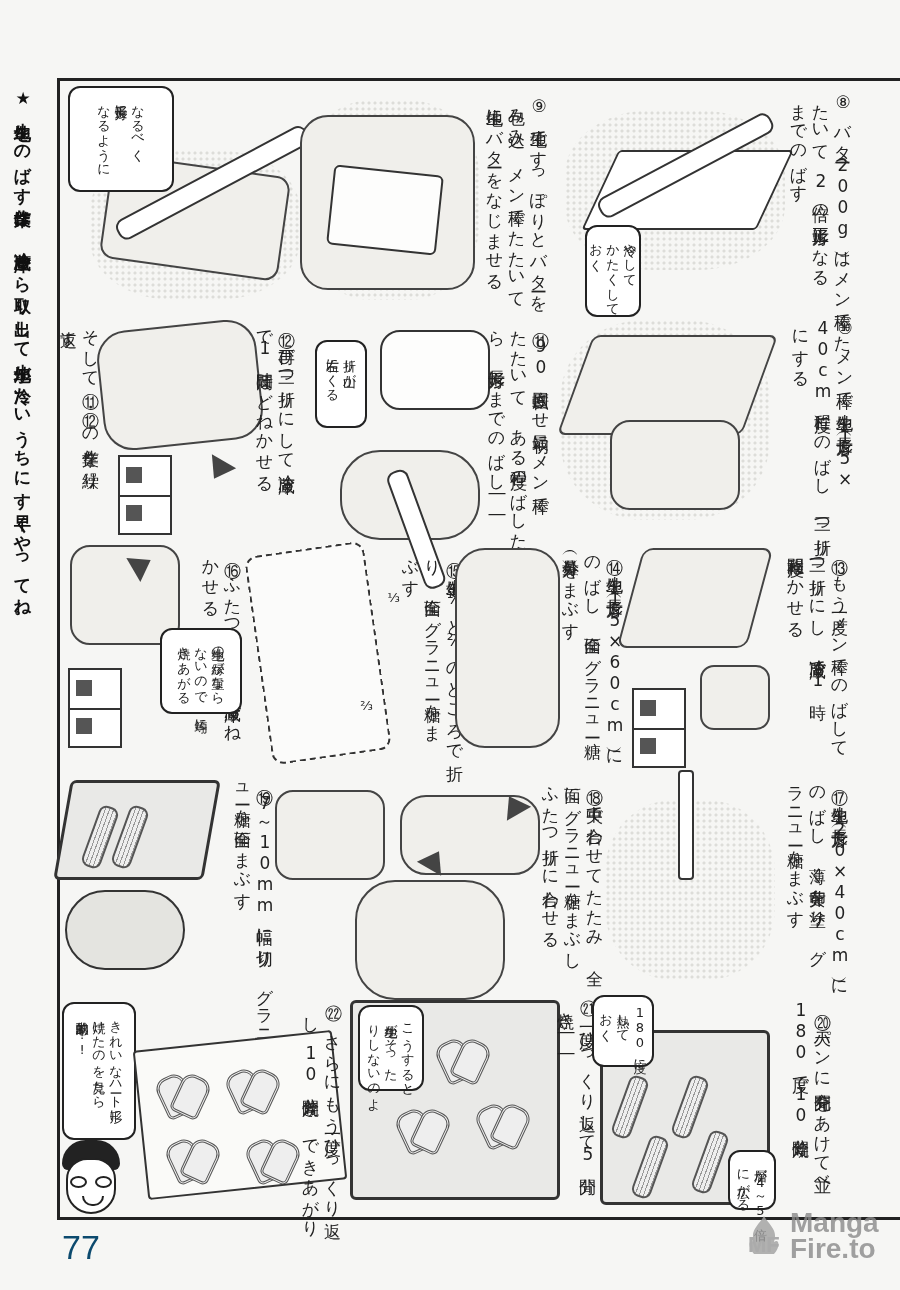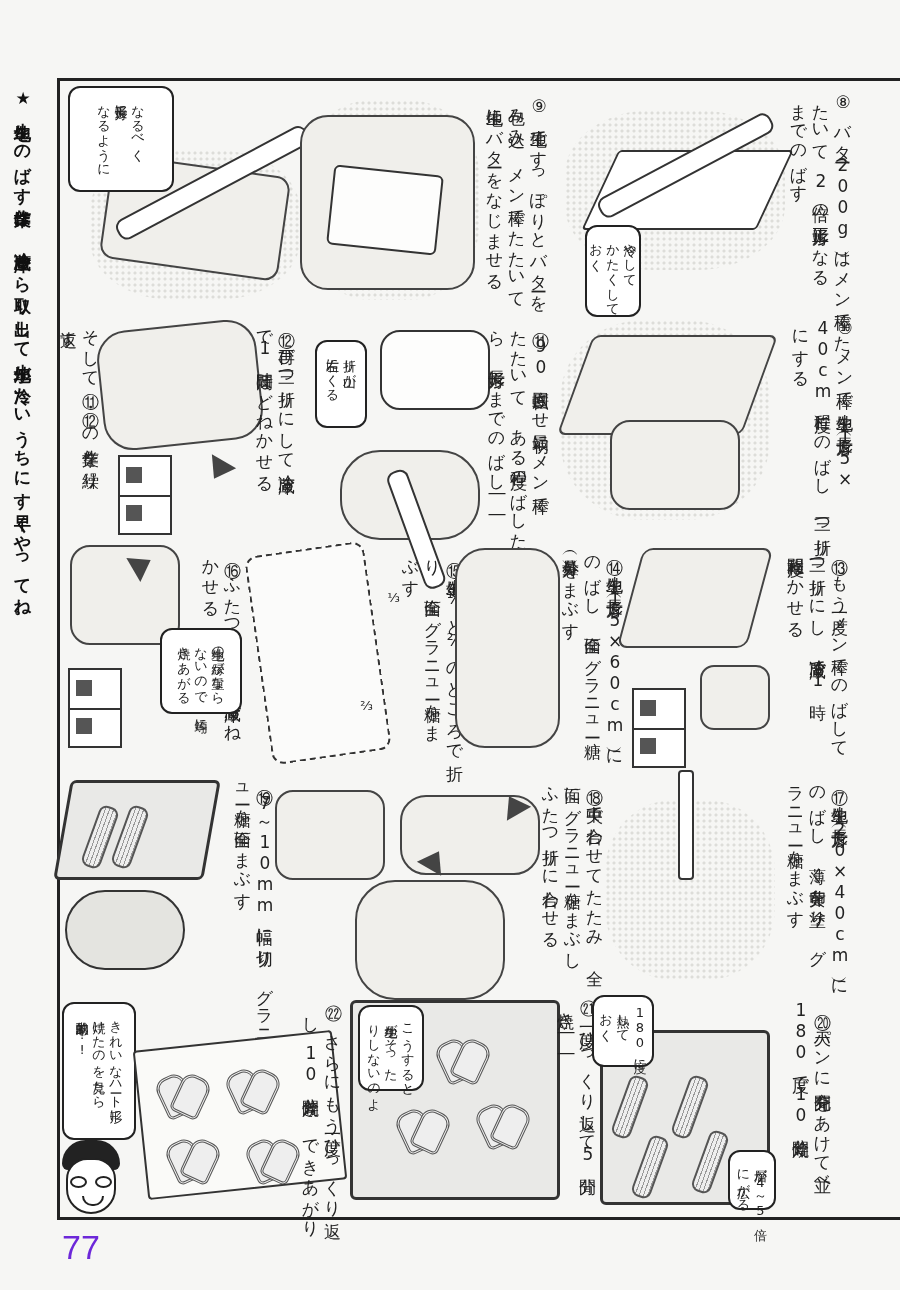--- a/index.html
+++ b/index.html
@@ -23,21 +23,21 @@
   .speckle { position:absolute; border-radius:40%; background:radial-gradient(circle,#d7d7d3 0 1px, transparent 2px) 0 0/6px 6px; opacity:.8; }
   .pin { position:absolute; height:18px; background:#fff; border:2px solid #333; border-radius:9px; transform-origin:left center; }
   .fridge { position:absolute; width:54px; height:80px; border:2px solid #333; background:#fff; box-sizing:border-box; }
   .fridge .sq { position:absolute; left:6px; width:16px; height:16px; background:#555; }
   .fridge .line { position:absolute; left:0; right:0; top:38px; height:2px; background:#333; }
   .arrow { position:absolute; width:0; height:0; border-left:14px solid transparent; border-right:14px solid transparent; border-top:20px solid #444; }
   .heart { position:absolute; width:46px; height:40px; }
   .heart:before, .heart:after { content:""; position:absolute; top:0; width:24px; height:36px; border:3px double #555; border-radius:12px 12px 6px 6px; background:#eee; }
   .heart:before { left:0; transform:rotate(-25deg); } .heart:after { right:0; transform:rotate(25deg); }
   .stick { position:absolute; width:16px; height:60px; border:2px solid #555; border-radius:8px; background:repeating-linear-gradient(90deg,#eee 0 3px,#999 3px 4px); transform:rotate(20deg); }
-  .page-number { position:absolute; left:62px; top:1228px; font-size:34px; font-family:"Liberation Sans", sans-serif; color:#6d28d9; }
+  .page-number { position:absolute; left:62px; top:1228px; font-size:34px; font-family:"Liberation Sans", sans-serif; color:#0c4a6e; }
   .logo { position:absolute; left:744px; top:1210px; display:flex; align-items:center; gap:6px; opacity:.8; }
   .logo-mark { width:40px; height:44px; position:relative; }
   .logo-mark span { position:absolute; bottom:0; left:4px; font-size:22px; font-weight:bold; color:#999; font-family:"Liberation Sans", sans-serif; }
   .logo-text { font-family:"Liberation Sans", sans-serif; font-size:28px; line-height:26px; color:#8a8a8a; font-weight:bold; }
   .face { position:absolute; left:60px; top:1140px; width:62px; height:76px; }
   .face .hair { position:absolute; left:2px; top:0; width:58px; height:30px; background:#222; border-radius:30px 30px 8px 8px; }
   .face .head { position:absolute; left:6px; top:18px; width:50px; height:56px; background:#fff; border:2px solid #222; border-radius:22px 22px 26px 26px; box-sizing:border-box; }
   .face .glasses { position:absolute; left:10px; top:36px; width:42px; height:12px; display:flex; justify-content:space-between; }
   .face .glasses i { width:17px; height:12px; border:2px solid #222; border-radius:50%; box-sizing:border-box; display:block; }
   .face .mouth { position:absolute; left:22px; top:56px; width:18px; height:8px; border:2px solid #222; border-top:none; border-radius:0 0 10px 10px; background:#fff; }
@@ -221,13 +221,25 @@
   <div class="bubble" style="left:728px;top:1150px;width:48px;height:60px;">
     <div class="bubble-inner">
         <span class="vt">層が4～5倍
 に広がる</span>
       </div>
   </div>
   <div class="vt" style="left:790px;top:1000px;">⑳天パンに充分間をあけて並べ
 180度で10分間焼く</div>
 
   <div class="page-number">77</div>
+  <div class="logo">
+    <div class="logo-mark">
+      <svg width="40" height="44" viewBox="0 0 40 44">
+          <path d="M20 2 C26 12 34 16 30 28 C36 24 36 34 30 40 L10 40 C4 34 4 24 10 28 C6 16 14 12 20 2Z" fill="#a0a0a0"></path>
+        </svg>
+      <span>MF</span>
+    </div>
+    <div class="logo-text">
+      <div>Manga</div>
+      <div>Fire.to</div>
+    </div>
+  </div>
 </div>
 
 </body></html>

